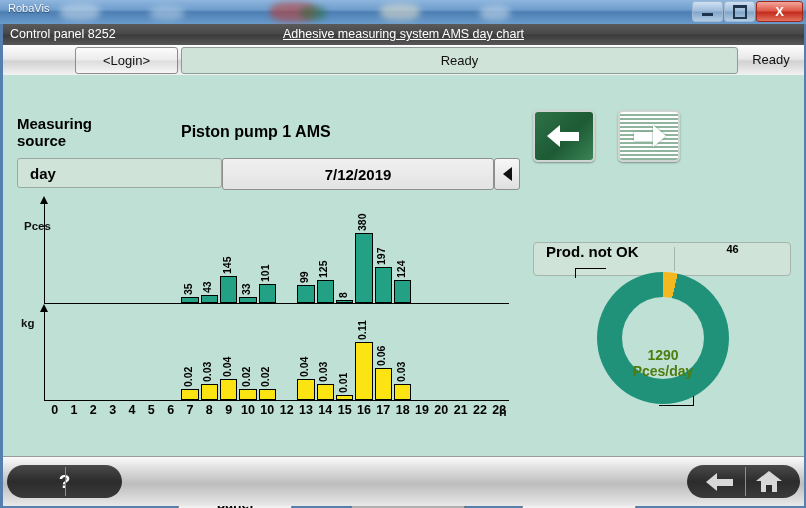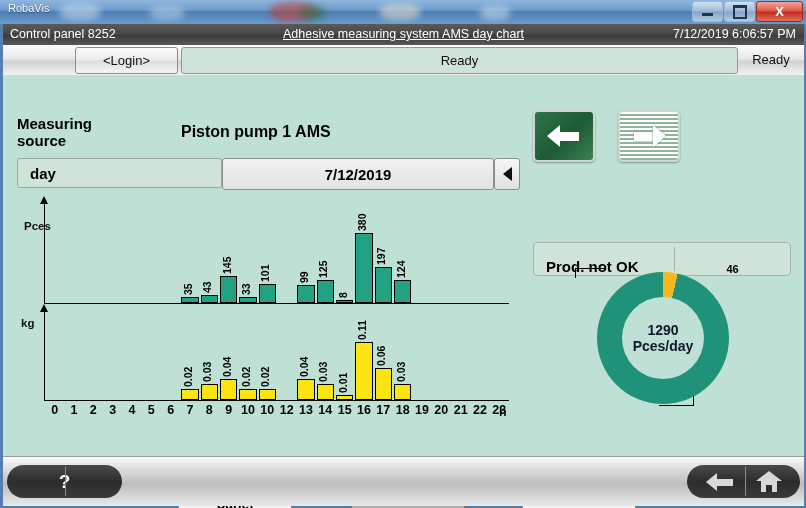--- a/index.html
+++ b/index.html
@@ -145,32 +145,32 @@
     position:absolute;font-size:10.5px;font-weight:bold;color:#000;
     transform:rotate(-90deg);transform-origin:left bottom;white-space:nowrap;
   }
   .xticks{position:absolute;left:0;width:520px;height:18px;font-size:12.5px;font-weight:bold;color:#000;}
   .xtick{position:absolute;text-align:center;}
 
   
   .kpi{
     position:absolute;height:34px;
     background:#cfe3d9;border:1px solid #a6b4ae;border-radius:4px;
-    box-sizing:border-box;display:flex;align-items:flex-end;
+    box-sizing:border-box;display:flex;align-items:flex-start;
   }
   .kpi .k-name{flex:0 0 auto;width:140px;padding-left:12px;font-size:15px;font-weight:bold;color:#000;box-sizing:border-box;}
   .kpi .k-div{width:1px;align-self:stretch;background:#a6b4ae;margin:4px 0;}
   .kpi .k-val{flex:1;text-align:center;font-size:11px;font-weight:bold;color:#000;}
 
   .donutwrap{position:absolute;left:594px;top:197px;width:132px;height:132px;}
   .donut{width:132px;height:132px;border-radius:50%;}
   .donuthole{
     position:absolute;left:25px;top:25px;width:82px;height:82px;border-radius:50%;
-    background:#bfe0d4;display:flex;flex-direction:column;align-items:center;justify-content:center;
-    font-size:14px;font-weight:bold;color:#0f172a;line-height:1.15;text-align:center;
+    background:#bfe0d4;display:flex;flex-direction:column;align-items:center;justify-content:flex-end;
+    font-size:14px;font-weight:bold;color:#4d7c0f;line-height:1.15;text-align:center;
   }
   .leader{position:absolute;border-color:#000;border-style:solid;}
 
   
   .btm-btn{
     position:absolute;border:1px solid #8f8f8f;border-radius:5px;
     display:flex;align-items:center;justify-content:center;text-align:center;
     font-size:14px;font-weight:bold;color:#000;line-height:1.2;
     box-shadow:0 1px 2px rgba(0,0,0,.25);
   }
@@ -227,21 +227,20 @@
           <span>X</span>
         </div>
     </div>
   </div>
 
   <div class="appframe">
 
     <div class="hdrstrip">
       <div class="hdr-left">Control panel 8252</div>
       <div class="hdr-center">Adhesive measuring system AMS day chart</div>
-      <div class="hdr-right">7/12/2019 6:06:57 PM</div>
     </div>
 
     <div class="toolrow">
       <div class="loginbtn">&lt;Login&gt;</div>
       <div class="readywide">Ready</div>
       <div class="readysm">Ready</div>
     </div>
 
     <div class="content">
 

